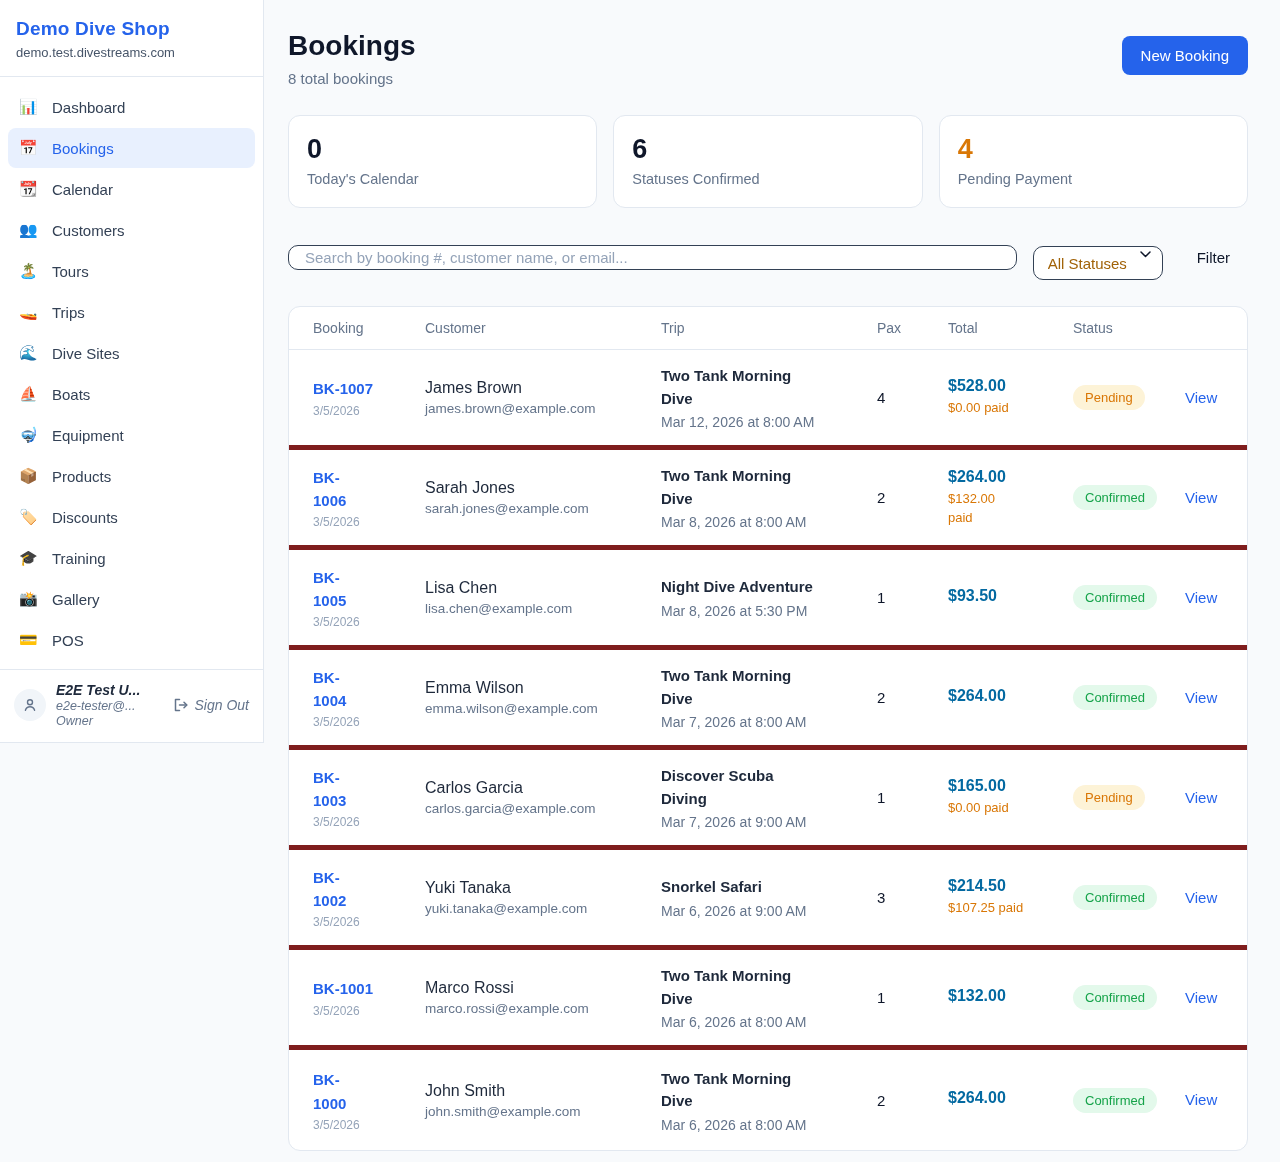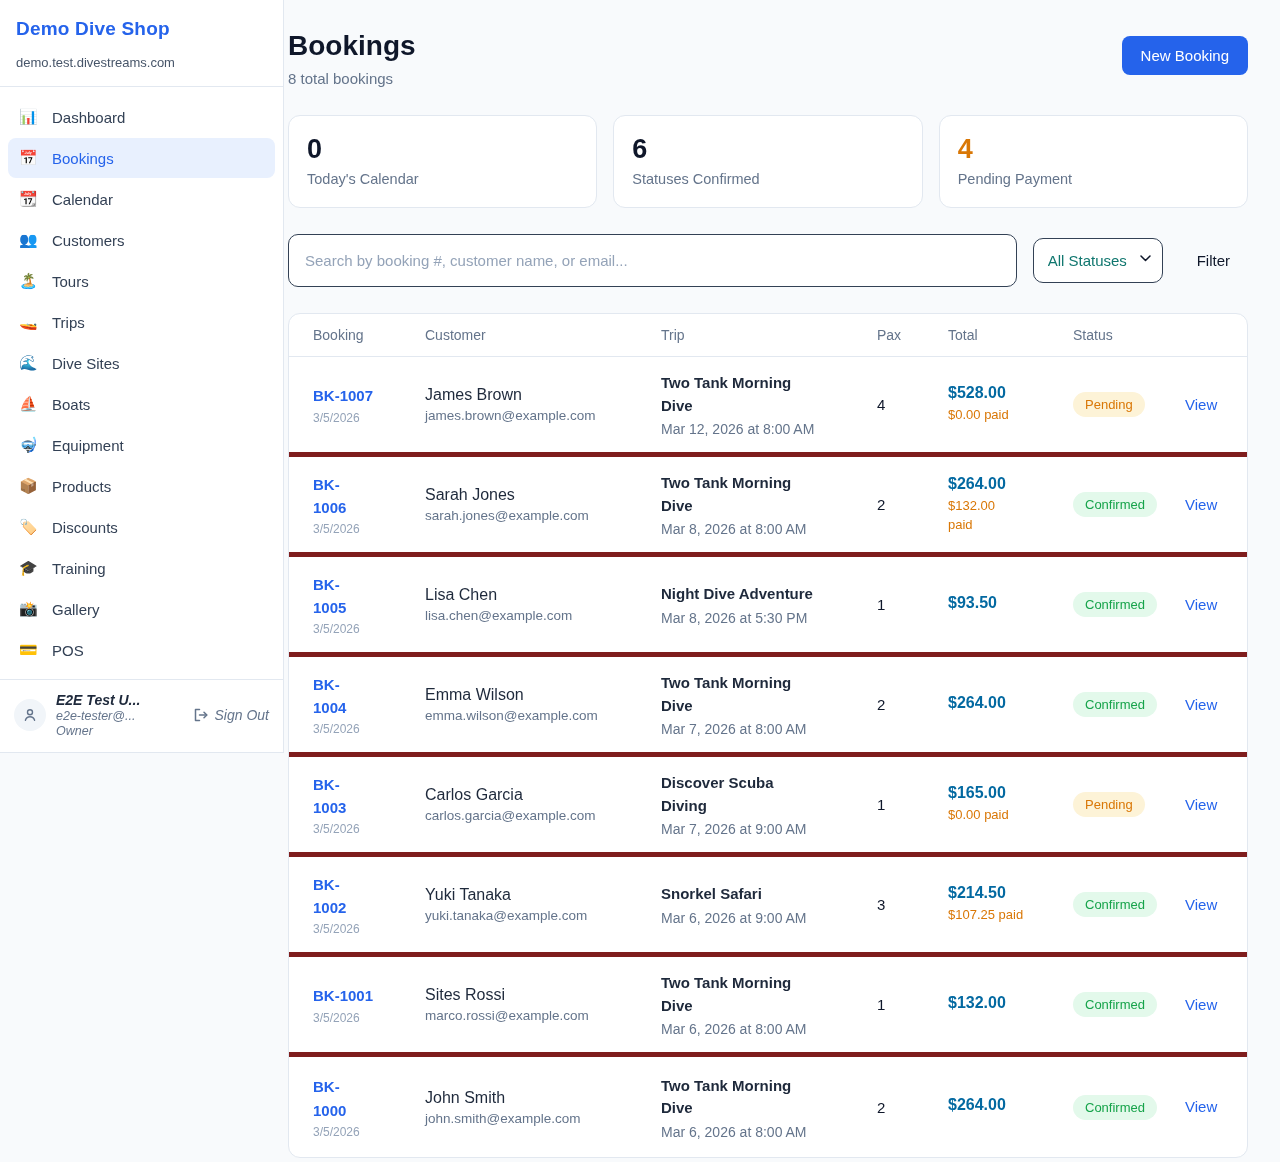--- a/index.html
+++ b/index.html
@@ -6,29 +6,29 @@
   html,body { width:1280px; min-height:1162px; }
   body {
     font-family:"Liberation Sans", sans-serif;
     background:#f8fafc;
     color:#0f172a;
     position:relative;
   }
 
   
   .sidebar {
-    position:absolute; left:0; top:0; width:284px;
+    position:absolute; left:0; top:0; width:264px;
     background:#ffffff;
     border-right:1px solid #e2e8f0;
     border-bottom:1px solid #e2e8f0;
     padding-bottom:0;
   }
   .sidebar-header { padding:18px 16px 16px; border-bottom:1px solid #e2e8f0; }
   .shop-name { color:#2563eb; font-size:19px; font-weight:700; letter-spacing:.2px; }
-  .shop-domain { color:#475569; font-size:13px; margin-top:15px; }
+  .shop-domain { color:#475569; font-size:13px; margin-top:5px; }
   .nav { padding:10px 8px 2px; }
   .nav-item {
     display:flex; align-items:center; gap:12px;
     padding:11px 10px; border-radius:8px; cursor:pointer;
     color:#334155; font-size:15px; margin-bottom:1px;
   }
   .nav-item .nav-icon { width:22px; font-size:15px; text-align:center; flex:none; }
   .nav-item[data-active="true"] { background:#e8f0fe; color:#2563eb; font-weight:500; }
   .sidebar-footer {
     border-top:1px solid #e2e8f0; margin-top:6px;
@@ -58,30 +58,30 @@
   .stat-card {
     flex:1; background:#fff; border:1px solid #e2e8f0; border-radius:12px;
     padding:18px 18px 20px;
   }
   .stat-value { font-size:27px; font-weight:700; color:#0f172a; }
   .stat-card[data-accent="orange"] .stat-value { color:#d97706; }
   .stat-label { font-size:14.5px; color:#64748b; margin-top:6px; }
 
   .controls { display:flex; align-items:center; gap:16px; margin-bottom:26px; }
   .search-input {
-    flex:1; height:53px; border:1px solid #334155; border-radius:10px;
+    flex:1; height:25px; border:1px solid #334155; border-radius:10px;
     padding:0 16px; font-family:inherit; font-size:15px; color:#0f172a; background:#fff;
   }
   .search-input::placeholder { color:#94a3b8; }
   .select-wrap { position:relative; flex:none; }
   .status-select {
     -webkit-appearance:none; appearance:none;
-    height:45px; border:1px solid #334155; border-radius:10px;
-    padding:0 34px 0 14px; font-family:inherit; font-size:15px; color:#0f766e;
-    background:#fff; cursor:pointer;
+    height:34px; border:1px solid #334155; border-radius:10px;
+    padding:0 34px 0 14px; font-family:inherit; font-size:15px; color:#a16207;
+    background:#fff; cursor:pointer;margin-top:12px;
   }
   .select-chevron { position:absolute; right:12px; top:17px; pointer-events:none; }
   .filter-btn {
     background:none; border:none; cursor:pointer; font-family:inherit;
     font-size:15px; color:#0f172a; padding:0 18px;
   }
 
   
   .table-card { background:#fff; border:1px solid #e2e8f0; border-radius:12px; overflow:hidden; }
   .tgrid { display:grid; grid-template-columns:112px 236px 216px 71px 125px 112px 1fr; align-items:center; padding:0 24px; }
@@ -409,21 +409,21 @@
         <div class="cell">
           <span class="view-link">View</span>
         </div>
       </div>
         <div class="tgrid trow">
         <div class="cell">
           <div class="booking-id">BK-1001</div>
           <div class="booking-date">3/5/2026</div>
         </div>
         <div class="cell">
-          <div class="customer-name">Sites Rossi</div>
+          <div class="customer-name">Marco Rossi</div>
           <div class="customer-email">marco.rossi@example.com</div>
         </div>
         <div class="cell">
           <div class="trip-name">Two Tank Morning
 Dive</div>
           <div class="trip-date">Mar 6, 2026 at 8:00 AM</div>
         </div>
         <div class="cell pax">1</div>
         <div class="cell">
           <div class="total-amount">$132.00</div>

